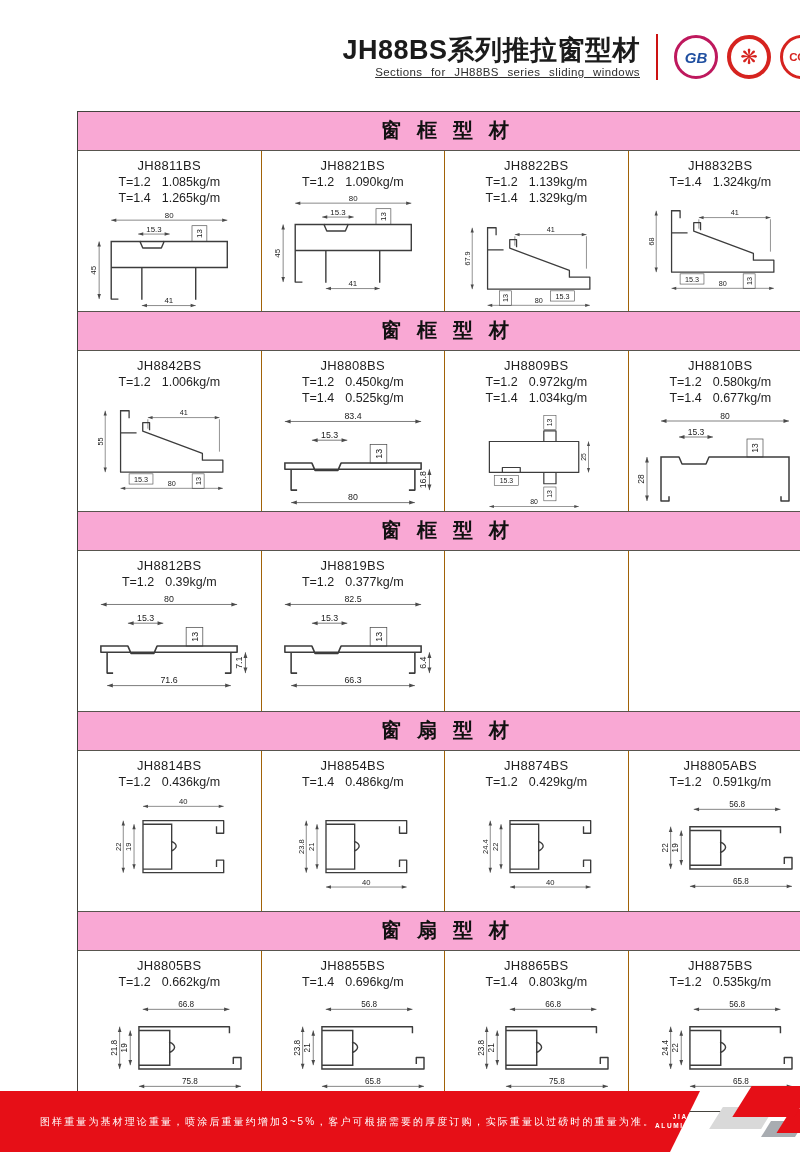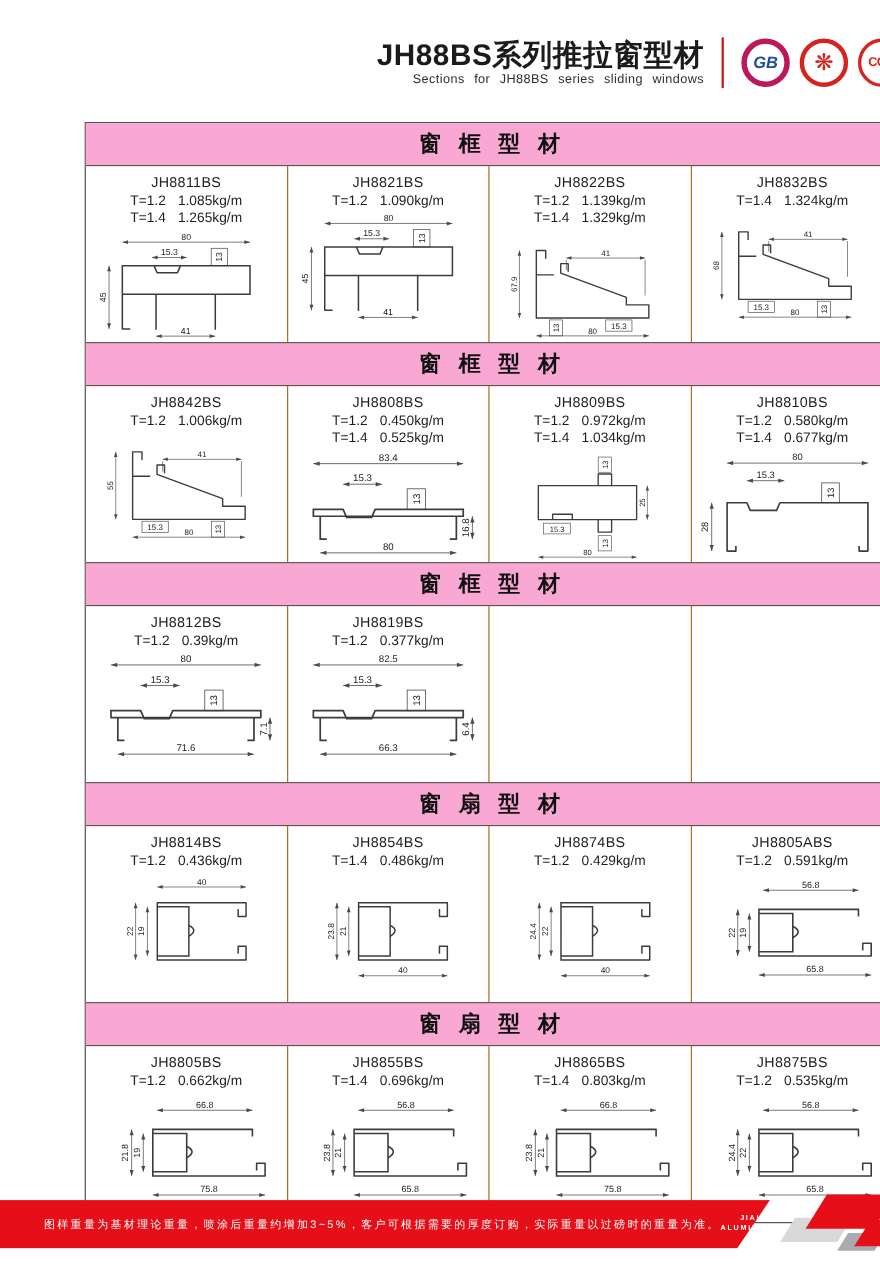--- a/index.html
+++ b/index.html
@@ -4,26 +4,26 @@
 <style>
   html,body{margin:0;padding:0;background:#e9e9e9;}
   .page{width:800px;height:1167px;margin:0 auto;background:#ffffff;position:relative;
         font-family:"Liberation Sans",sans-serif;overflow:hidden;padding-left:44px;}
 
   
   .header{display:flex;align-items:center;justify-content:flex-end;
           padding:26px 20px 0 0;gap:12px;height:62px;}
   .title-block{text-align:right;line-height:1.05;}
   .title-block h1{margin:0;font-size:27px;font-weight:bold;color:#1b1b1b;letter-spacing:.5px;}
-  .subtitle{font-size:11.5px;color:#2e2e2e;word-spacing:5px;letter-spacing:.4px;margin-top:2px;}
+  .subtitle{font-size:11.5px;color:#2e2e2e;word-spacing:5px;letter-spacing:.4px;margin-top:2px;text-decoration:underline;}
   .red-divider{width:2px;height:46px;background:#cc1212;margin:0 4px;}
   .logos{display:flex;align-items:center;gap:9px;}
   .logo{width:44px;height:44px;border-radius:50%;display:flex;align-items:center;
         justify-content:center;box-sizing:border-box;background:#fff;}
-  .logo.gb{border:5px solid #be185d;color:#1f4fa0;font-weight:bold;font-style:italic;font-size:15px;}
+  .logo.gb{border:3px solid #be185d;color:#1f4fa0;font-weight:bold;font-style:italic;font-size:15px;}
   .logo.seal{border:4px solid #d6231f;color:#d6231f;font-size:21px;}
   .logo.cqm{border:3.5px solid #d6231f;color:#d6231f;font-weight:bold;font-size:11.5px;letter-spacing:-.5px;}
 
   
   .table{margin:23px 31px 0 33px;border:1.6px solid #44433e;}
   .section:first-child .sec-header{border-top:none;}
   .sec-header{background:#f9a8d4;border-top:1.4px solid #58554e;border-bottom:1.4px solid #58554e;
               text-align:center;font-size:20px;font-weight:bold;color:#111;
               letter-spacing:16px;text-indent:16px;padding:5px 0 6px 0;}
   .sec-grid{display:grid;grid-template-columns:repeat(4,1fr);height:160px;}
@@ -34,21 +34,21 @@
   .spec{display:flex;justify-content:center;gap:11px;font-size:12.5px;color:#1e1e1e;line-height:1.3;}
   .draw{display:flex;justify-content:center;align-items:center;height:104px;margin-top:2px;}
   .draw svg{height:100%;width:auto;}
   svg .p{fill:none;stroke:#3c3c3c;stroke-width:1.5;stroke-linejoin:round;stroke-linecap:square;}
   svg .d{fill:none;stroke:#4a4a4a;stroke-width:.7;}
   svg .f{fill:#4a4a4a;}
   svg .t{font:8.5px "Liberation Sans",sans-serif;fill:#222;}
 
   
   .footer{position:absolute;left:0;right:0;bottom:18px;height:70px;}
-  .band{position:absolute;left:0;top:12px;width:700px;height:44px;background:#e60f17;
+  .band{position:absolute;left:0;top:12px;width:700px;height:61px;background:#e60f17;
         clip-path:polygon(0 0,100% 0,calc(100% - 30px) 100%,0 100%);
         display:flex;align-items:center;}
   .note{margin-left:40px;color:#fff;font-size:10px;letter-spacing:2.1px;white-space:nowrap;}
   .brandbox{display:flex;align-items:center;gap:8px;margin-left:auto;margin-right:56px;}
   .brand{text-align:right;color:#fff;font-size:6.5px;font-weight:bold;letter-spacing:1.6px;line-height:1.35;}
   .pipe{width:1px;height:24px;background:#fff;opacity:.85;}
   .pagenum{color:#fff;font-size:21px;font-weight:bold;}
   .flogo{position:absolute;right:4px;top:2px;width:134px;height:66px;}
   .flogo div{position:absolute;transform:skewX(-32deg);}
   .flogo .s1{left:10px;top:26px;width:52px;height:22px;background:#d9d9d9;}

